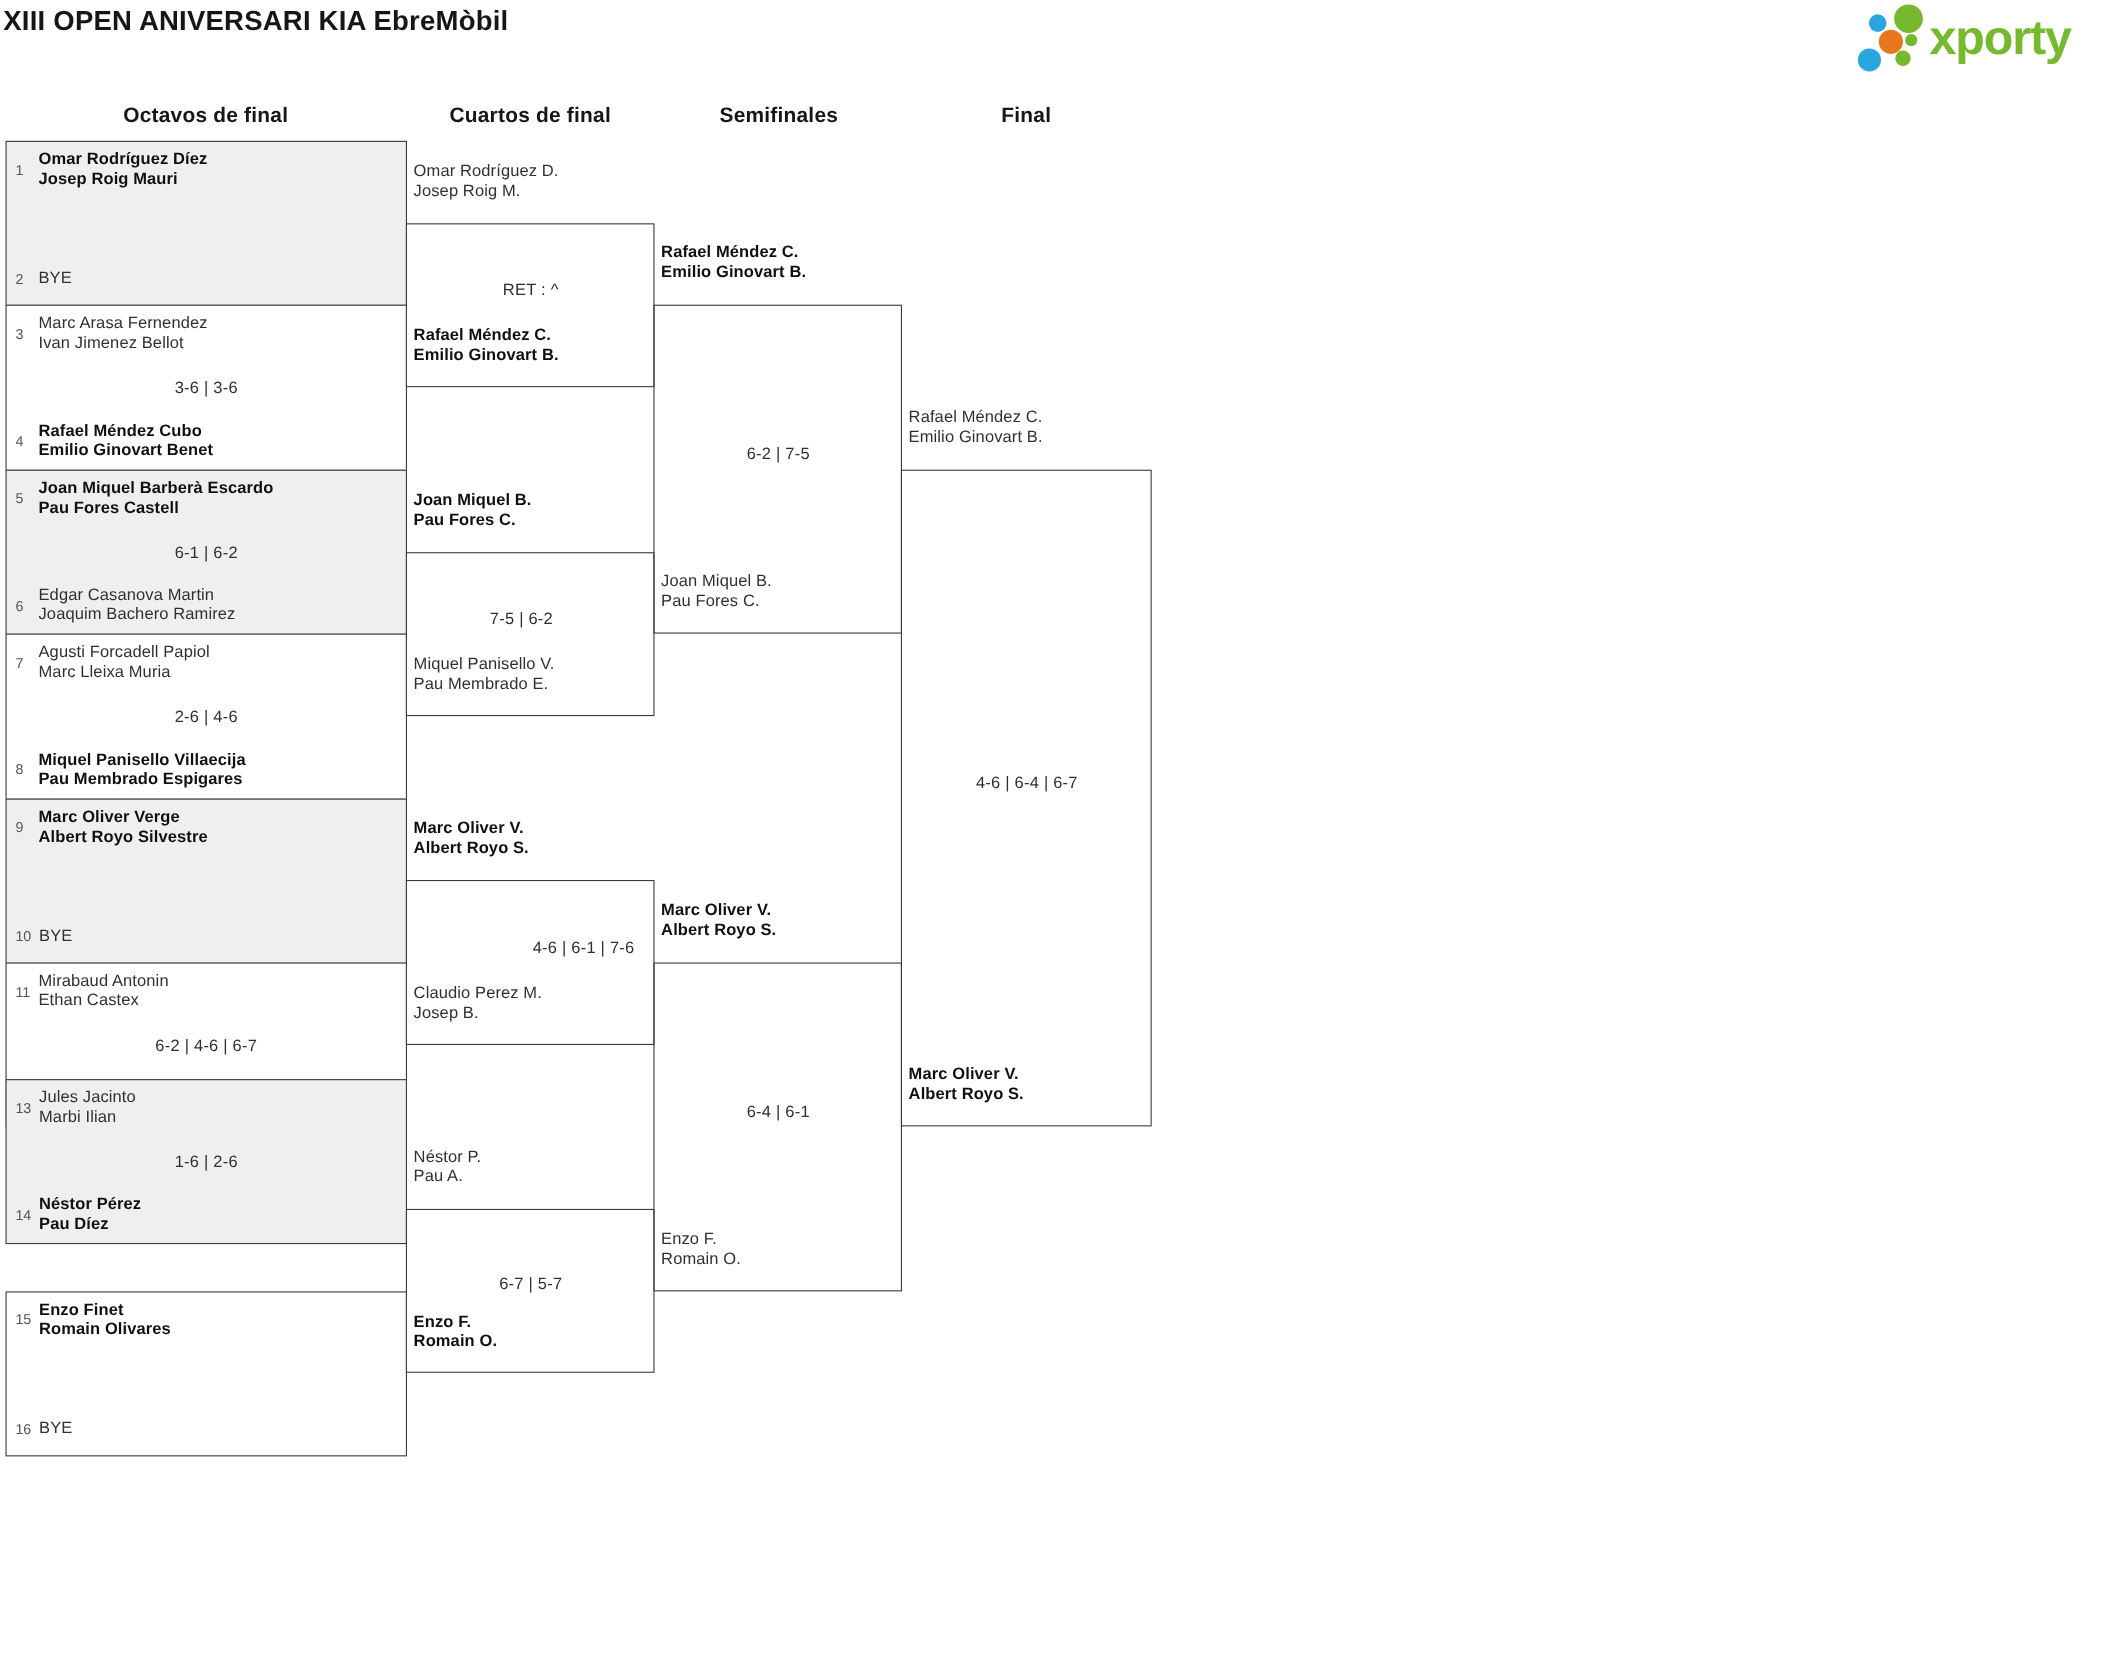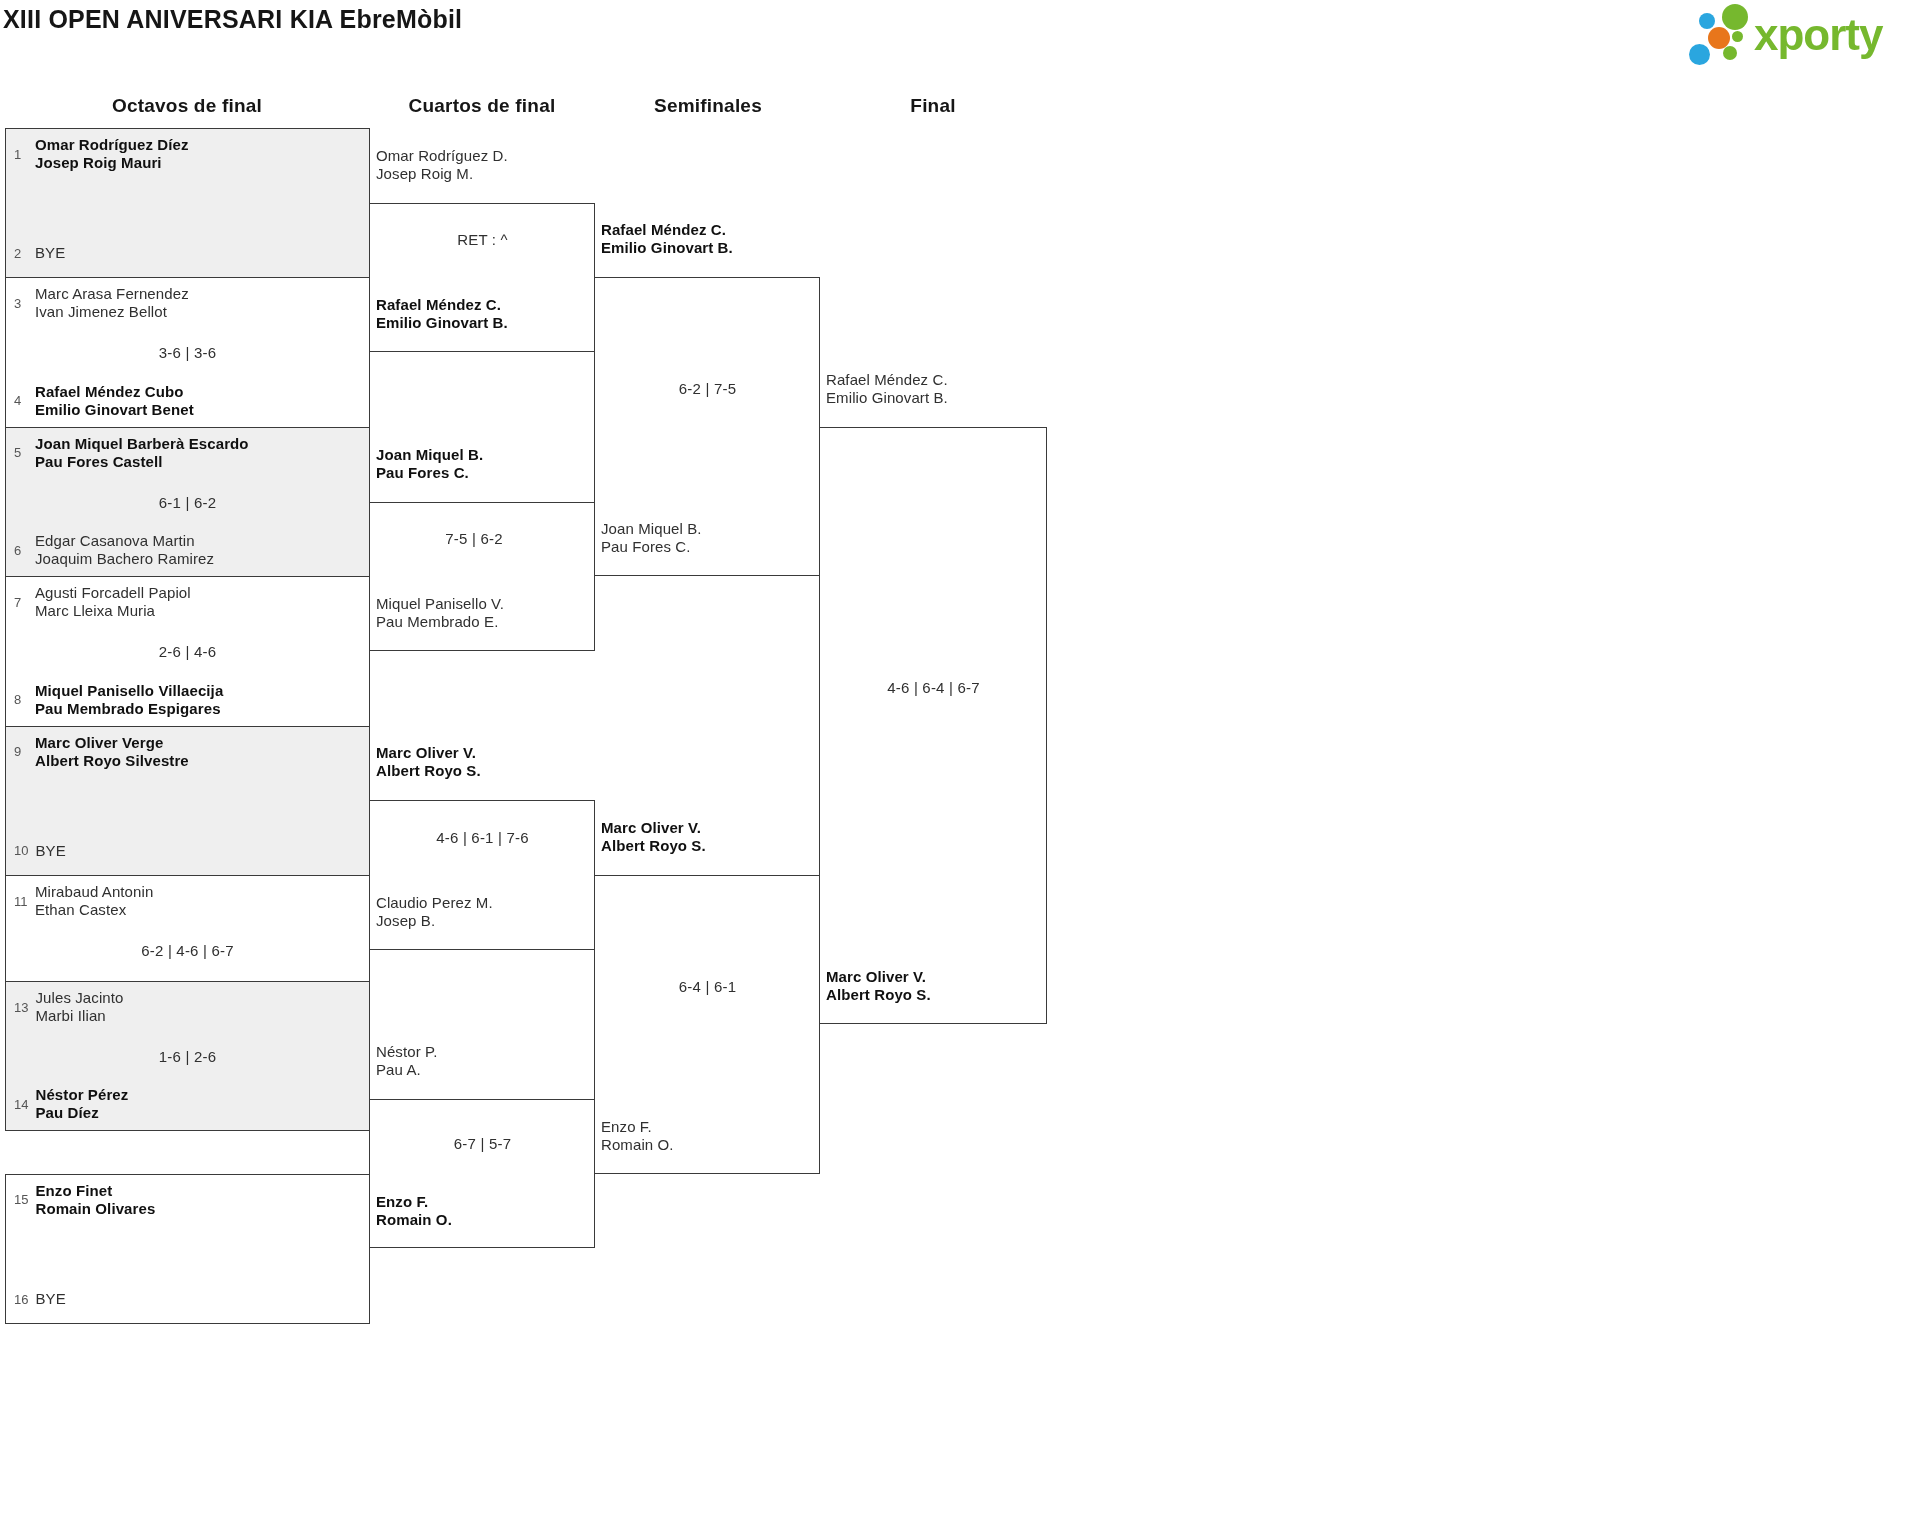--- a/index.html
+++ b/index.html
@@ -20,21 +20,21 @@
   .slot.bye{bottom:15px;}
   .seed{min-width:14px;font-size:13px;color:#555555;flex:0 0 auto;}
   .names{font-size:15px;line-height:18px;color:#303030;letter-spacing:.1px;}
   .winner .names{font-weight:700;color:#101010;}
   .nl{display:block;white-space:nowrap;}
   .mscore{position:absolute;left:0;right:0;top:66px;text-align:center;font-size:15px;color:#303030;letter-spacing:.2px;}
   
   .rect{border:1px solid #3a3a3a;box-sizing:border-box;background:transparent;}
   .entry{width:215px;font-size:15px;line-height:18px;color:#303030;letter-spacing:.1px;}
   .entry.winner{font-weight:700;color:#101010;}
-  .rscore{text-align:center;font-size:15px;color:#303030;letter-spacing:.2px;}
+  .rscore{text-align:center;font-size:15px;color:#303030;letter-spacing:.2px;margin-top:24px;}
   
   .logo-dot{position:absolute;border-radius:50%;}
   .logo-text{font-size:44px;font-weight:800;color:#76b82e;letter-spacing:-1px;line-height:1;}
 </style>
 </head>
 <body>
 
 <div class="abs" style="left:3px;top:4px;">
   <div class="title-line">XIII OPEN ANIVERSARI KIA EbreMòbil</div>
 </div>
@@ -208,21 +208,21 @@
 <div class="abs rscore" style="left:348px;top:529.7px;width:252px;">7-5 | 6-2</div>
 <div class="abs entry" style="left:376px;top:594.9px;">
   <span class="nl">Miquel Panisello V.</span>
   <span class="nl">Pau Membrado E.</span>
 </div>
 
 <div class="abs entry winner" style="left:376px;top:744.3px;">
   <span class="nl">Marc Oliver V.</span>
   <span class="nl">Albert Royo S.</span>
 </div>
-<div class="abs rscore" style="left:370px;top:828.5px;width:225px;">4-6 | 6-1 | 7-6</div>
+<div class="abs rscore" style="left:370px;top:828.5px;width:225px;padding-left:48px;">4-6 | 6-1 | 7-6</div>
 <div class="abs entry" style="left:376px;top:893.7px;">
   <span class="nl">Claudio Perez M.</span>
   <span class="nl">Josep B.</span>
 </div>
 
 <div class="abs entry" style="left:376px;top:1043.1px;">
   <span class="nl">Néstor P.</span>
   <span class="nl">Pau A.</span>
 </div>
 <div class="abs rscore" style="left:370px;top:1135px;width:225px;">6-7 | 5-7</div>

